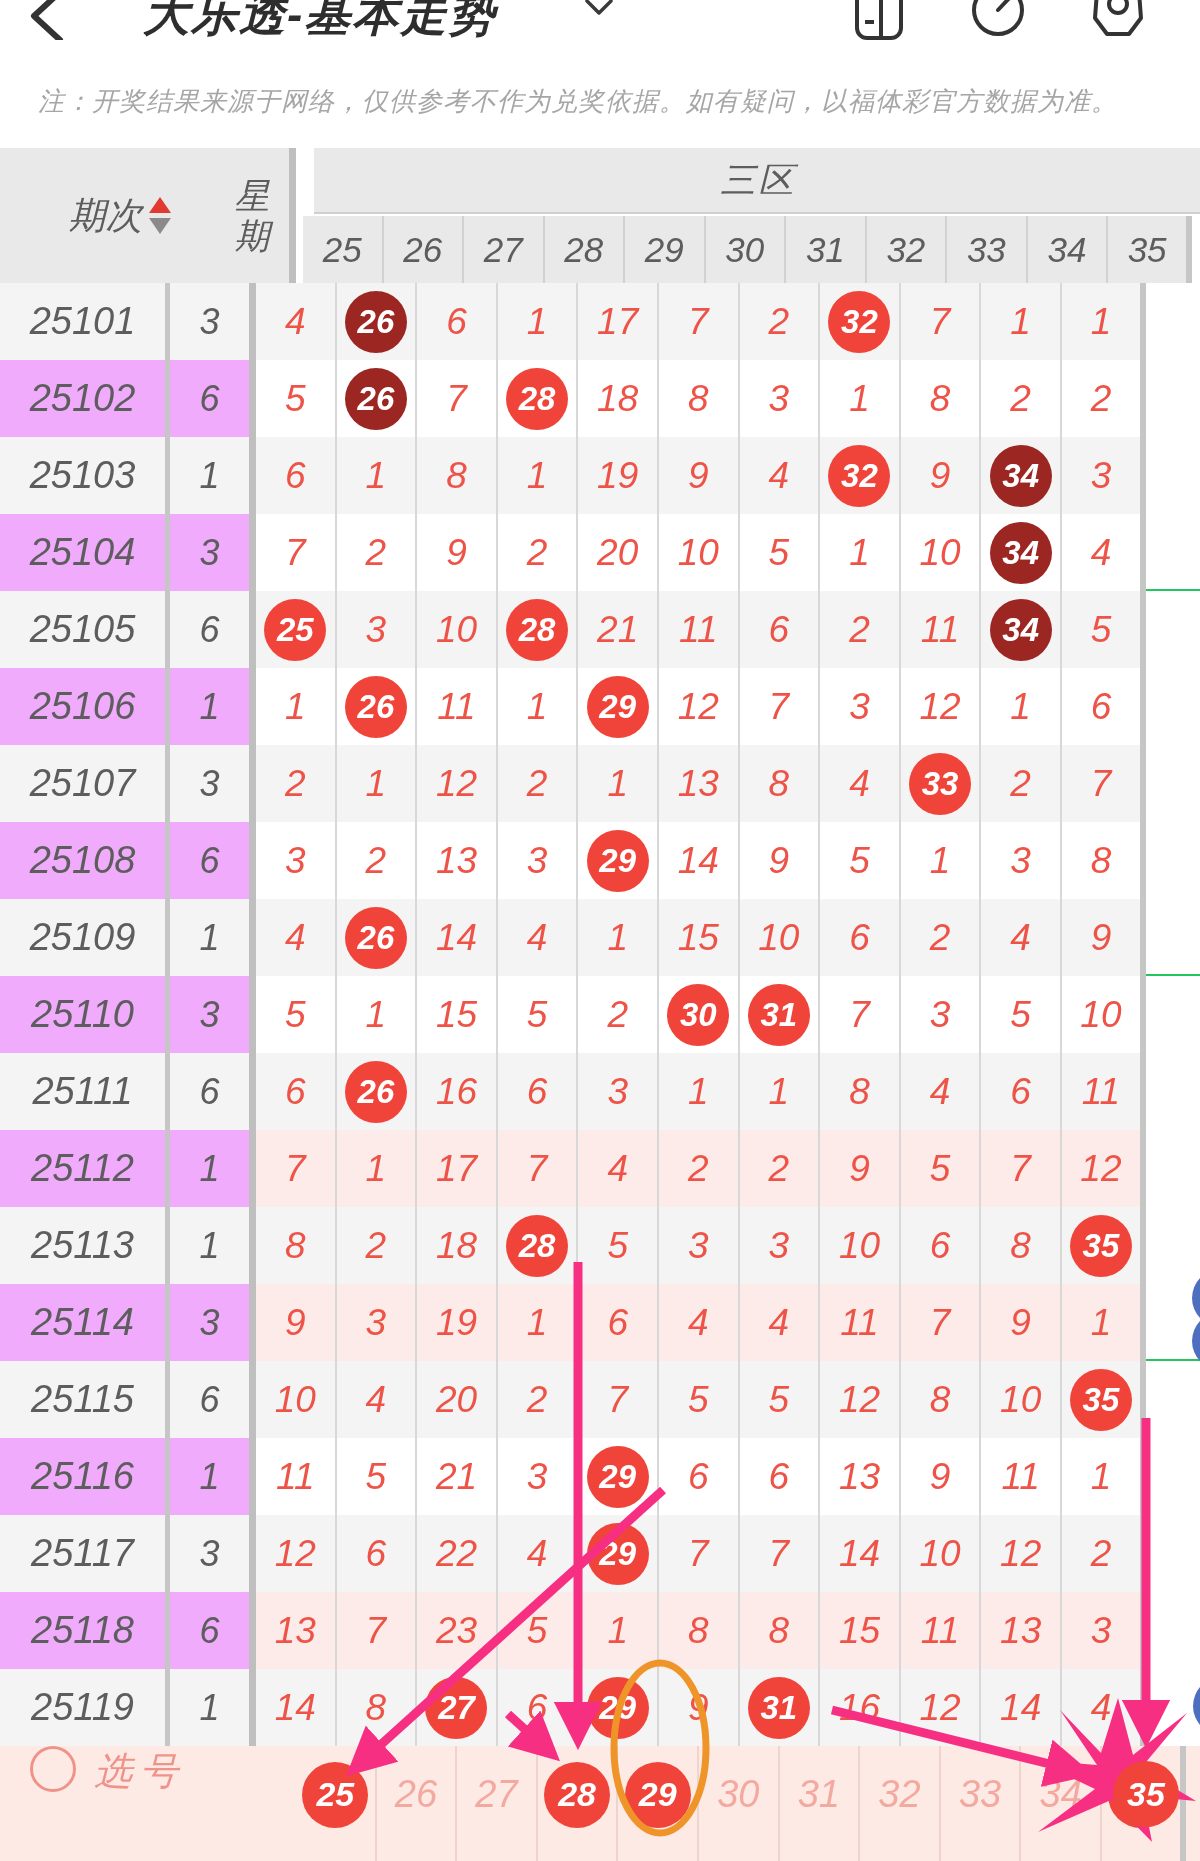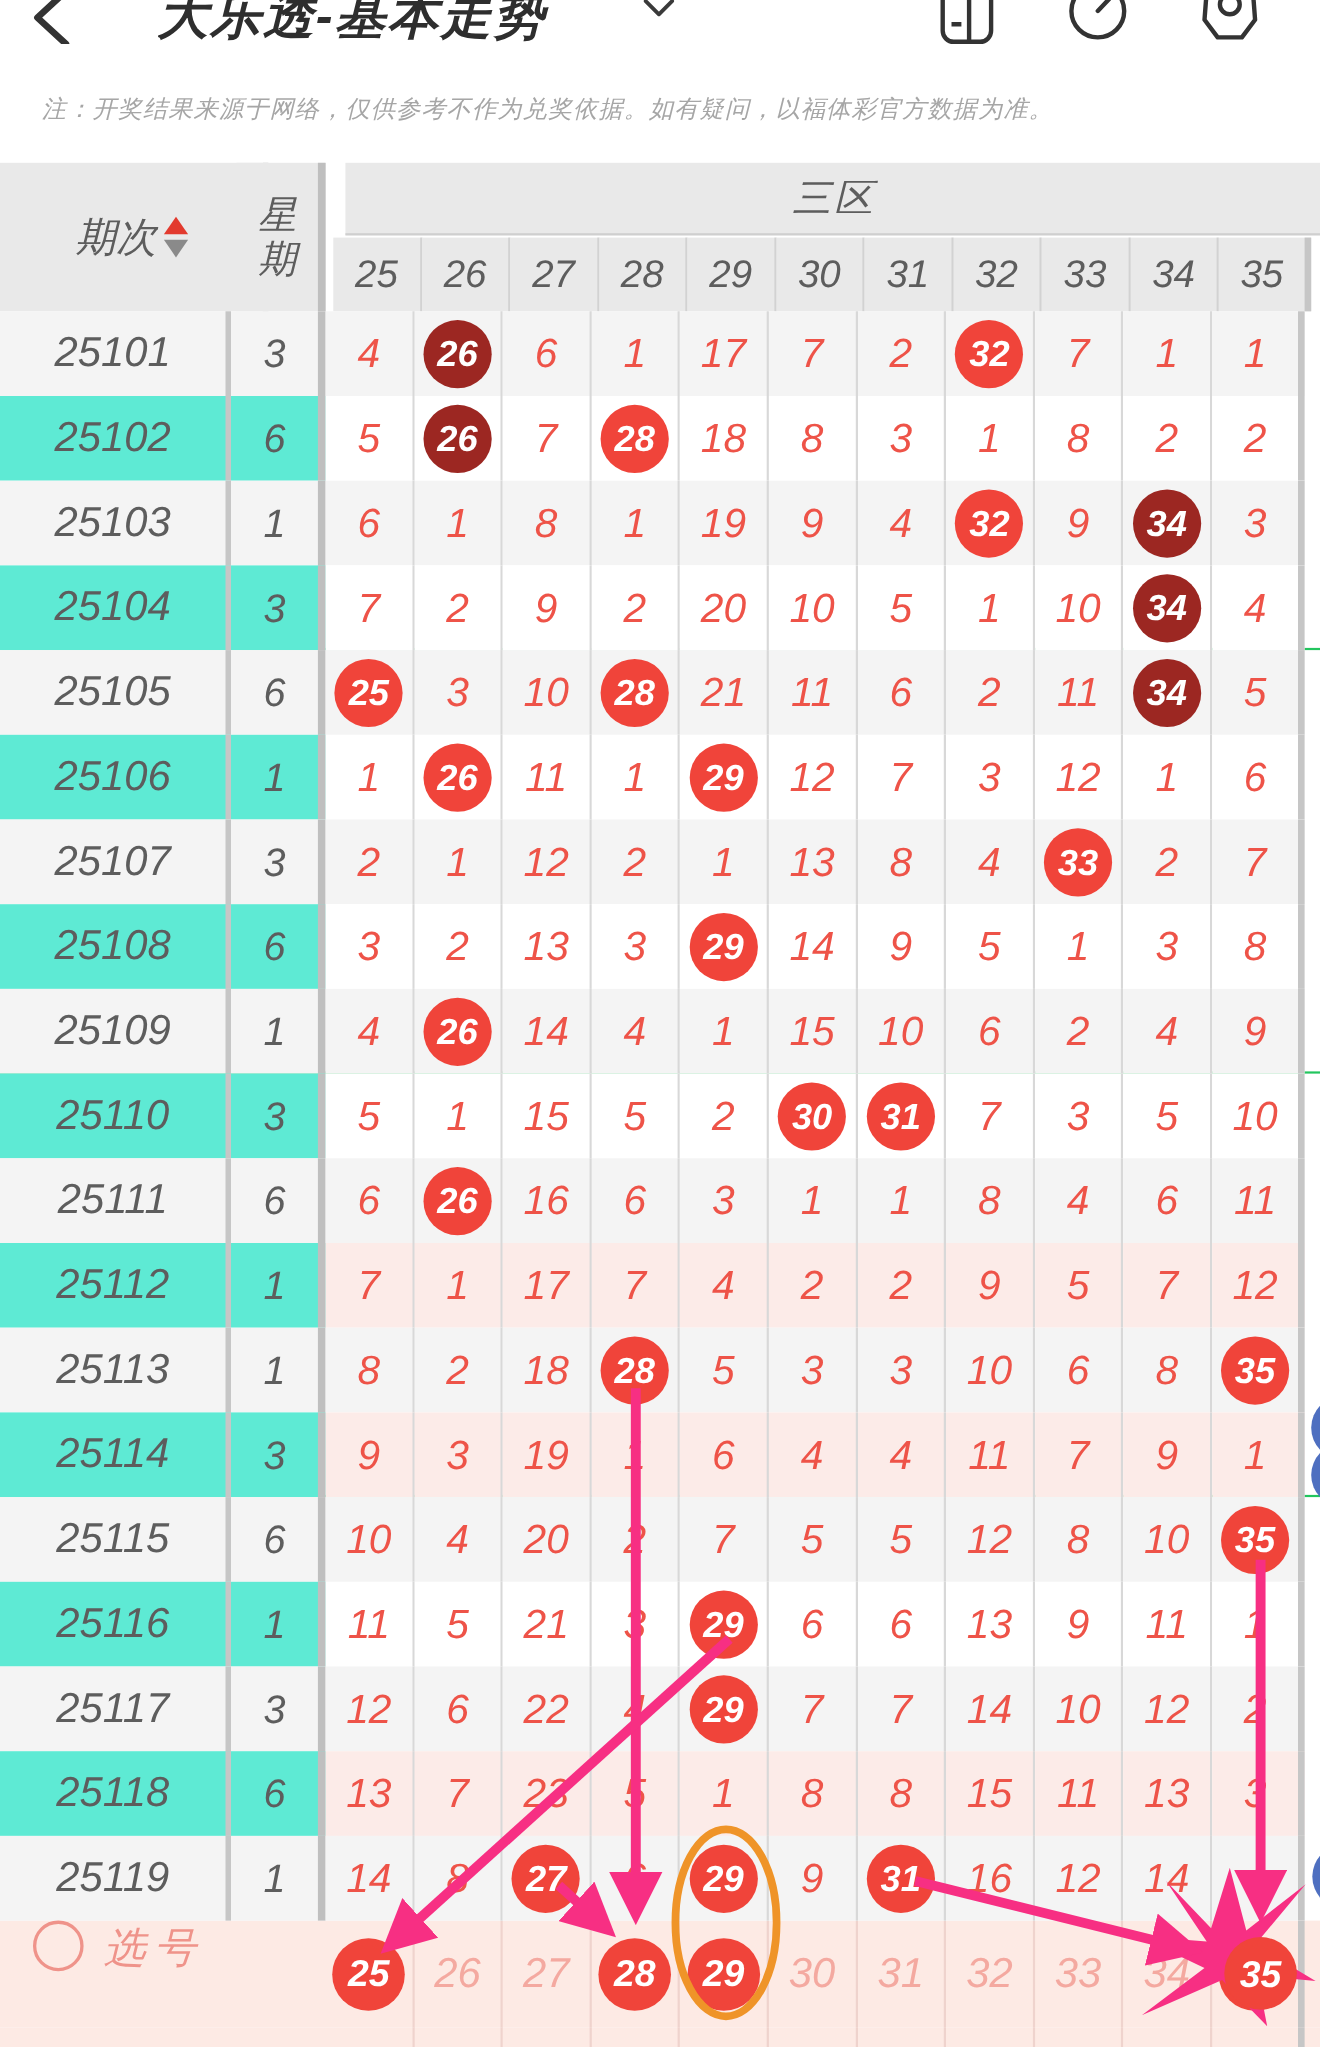--- a/index.html
+++ b/index.html
@@ -9,21 +9,21 @@
 
   
   .nav{position:absolute;left:0;top:0;width:1200px;height:60px;overflow:hidden;background:#fff;}
   .back{position:absolute;left:24px;top:-12px;width:44px;height:52px;cursor:pointer;}
   .nav-title{position:absolute;left:143px;top:-16px;font-size:46px;font-weight:bold;color:#2e2e2e;letter-spacing:2px;white-space:nowrap;}
   .title-chev{position:absolute;left:584px;top:-2px;}
   .nav-ico{position:absolute;top:-8px;width:54px;height:54px;cursor:pointer;}
   .ico-a{left:851px;} .ico-b{left:971px;} .ico-c{left:1091px;}
 
   
-  .notice{position:absolute;left:38px;top:84px;width:1160px;font-size:22px;color:#a6a6a6;letter-spacing:1px;white-space:nowrap;}
+  .notice{position:absolute;left:38px;top:84px;width:1160px;font-size:26px;color:#a6a6a6;letter-spacing:1px;white-space:nowrap;}
 
   
   .trend{position:absolute;left:0;top:148px;width:1200px;}
   .hdr{position:relative;height:135px;background:#fff;}
   .th{background:#e9e9e9;box-sizing:border-box;color:#5d5d5d;}
   .th-period{position:absolute;left:0;top:0;width:244px;height:135px;border-right:5px solid #c6c6c6;
              display:flex;align-items:center;justify-content:center;font-size:37px;cursor:pointer;}
   .sorts{display:inline-flex;flex-direction:column;margin-left:6px;gap:5px;}
   .tri-up{width:0;height:0;border-left:11px solid transparent;border-right:11px solid transparent;border-bottom:16px solid #e23a2e;}
   .tri-dn{width:0;height:0;border-left:11px solid transparent;border-right:11px solid transparent;border-top:16px solid #8a8a8a;}
@@ -32,27 +32,27 @@
   .th-zone{position:absolute;left:303px;top:0;width:889px;height:66px;border-bottom:2px solid #cfcfcf;
            display:flex;align-items:center;justify-content:center;font-size:35px;letter-spacing:3px;margin-left:11px;}
   .th-nums{position:absolute;left:303px;top:68px;width:889px;height:67px;display:flex;}
   .th-num{box-sizing:border-box;width:80.6px;height:67px;border-right:2px solid #d2d2d2;background:#e9e9e9;
           display:flex;align-items:center;justify-content:center;font-size:35px;color:#5d5d5d;}
   .th-num:last-child{border-right:6px solid #c6c6c6;width:84px;}
 
   .tbody{position:relative;}
   .trow{display:flex;height:77px;}
   .trow.group-top{border-top:2px solid #22c55e;margin-top:-2px;}
-  .c-period{box-sizing:border-box;width:210px;border-right:5px solid #c6c6c6;display:flex;align-items:center;justify-content:center;
+  .c-period{box-sizing:border-box;width:170px;border-right:5px solid #c6c6c6;display:flex;align-items:center;justify-content:center;
             font-size:38px;color:#5d5d5d;}
   .c-week{box-sizing:border-box;width:86px;border-right:7px solid #bfbfbf;display:flex;align-items:center;justify-content:center;
           font-size:36px;color:#5d5d5d;}
   .c-num{box-sizing:border-box;width:80.6px;border-right:2px solid #d8d8d8;display:flex;align-items:center;justify-content:center;position:relative;}
   .c-num.last{border-right:6px solid #c6c6c6;width:84px;}
-  .lt-gray{background:#f4f4f4;} .lt-white{background:#5eead4;}
+  .lt-gray{background:#f4f4f4;} .lt-white{background:#f0abfc;}
   .bg-gray{background:#f4f4f4;} .bg-white{background:#fff;} .bg-pink{background:#fcebe8;}
   .miss{font-size:37px;color:#ee5348;}
   .ball{width:62px;height:62px;border-radius:50%;background:#f0443a;color:#fff;font-size:33px;font-weight:bold;
         display:flex;align-items:center;justify-content:center;}
   .ball.dark{background:#9c2722;}
 
   
   .pick-row{display:flex;height:97px;background:#fdeae4;}
   .pick-label{box-sizing:border-box;width:296px;display:flex;align-items:flex-start;padding-left:30px;gap:18px;}
   .pick-circle{width:40px;height:40px;border-radius:50%;border:3px solid #ef938a;cursor:pointer;}

